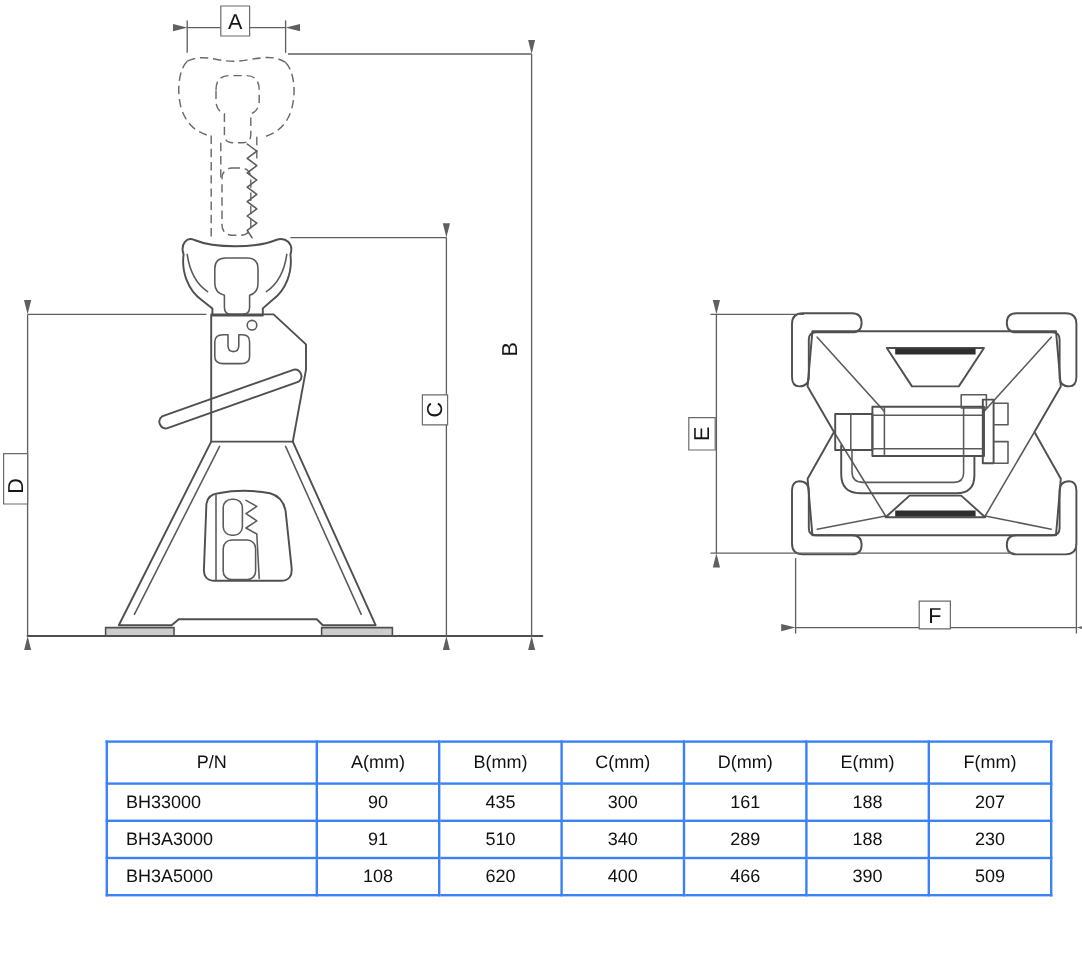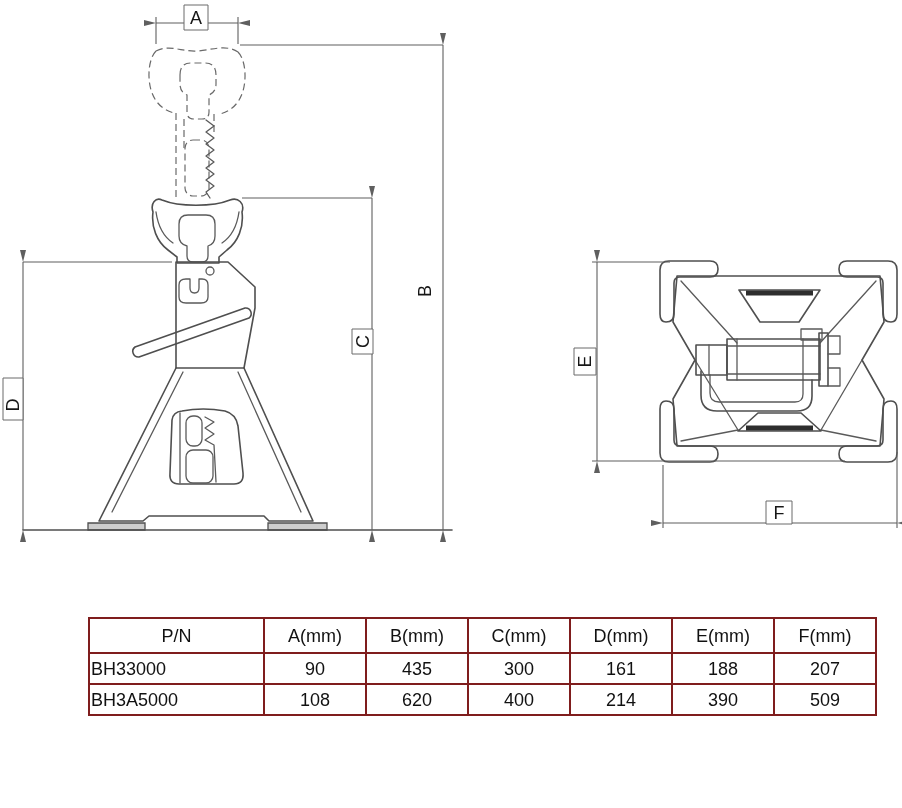--- a/index.html
+++ b/index.html
@@ -11,24 +11,24 @@
   .thin{fill:none;stroke:#5a5a5a;stroke-width:1.3;stroke-linecap:round;stroke-linejoin:round;}
   .dash{fill:none;stroke:#6a6a6a;stroke-width:1.2;stroke-dasharray:7 4;stroke-linecap:butt;}
   .dim{fill:none;stroke:#5f5f5f;stroke-width:1.1;}
   .thick{fill:none;stroke:#2e2e2e;stroke-width:5;}
   .pad{fill:#cdcdcd;stroke:#4f4f4f;stroke-width:1.3;}
   .lblbox{fill:#ffffff;stroke:#6a6a6a;stroke-width:1;}
   .lbl{fill:#161616;font-family:"Liberation Sans", sans-serif;font-size:18px;}
   
   #spec-table{position:absolute;left:88px;top:617px;border-collapse:collapse;
               table-layout:fixed;width:787px;color:#111;}
-  #spec-table td{border:2px solid #7f1d1d;font-size:18px;line-height:1;
+  #spec-table td{border:2px solid #3b82f6;font-size:15px;line-height:1;
                  text-align:center;padding:0;height:29px;overflow:hidden;white-space:nowrap;}
   #spec-table tr.hdr td{height:33px;}
-  #spec-table td.pn{text-align:left;padding-left:1px;}
+  #spec-table td.pn{text-align:left;padding-left:15px;}
   #spec-table td.pnh{text-align:center;}
   #spec-table col.c0{width:175px;}
   #spec-table col.cn{width:102px;}
 </style>
 </head>
 <body>
 
 <div id="stage">
 
   <svg width="902" height="565" viewBox="0 0 902 565">
@@ -197,24 +197,33 @@
       <tr>
         <td class="pn">BH33000</td>
         <td>90</td>
         <td>435</td>
         <td>300</td>
         <td>161</td>
         <td>188</td>
         <td>207</td>
       </tr>
       <tr>
+        <td class="pn">BH3A3000</td>
+        <td>91</td>
+        <td>510</td>
+        <td>340</td>
+        <td>289</td>
+        <td>188</td>
+        <td>230</td>
+      </tr>
+      <tr>
         <td class="pn">BH3A5000</td>
         <td>108</td>
         <td>620</td>
         <td>400</td>
-        <td>214</td>
+        <td>466</td>
         <td>390</td>
         <td>509</td>
       </tr>
     </tbody>
   </table>
 
 </div>
 
 </body></html>

